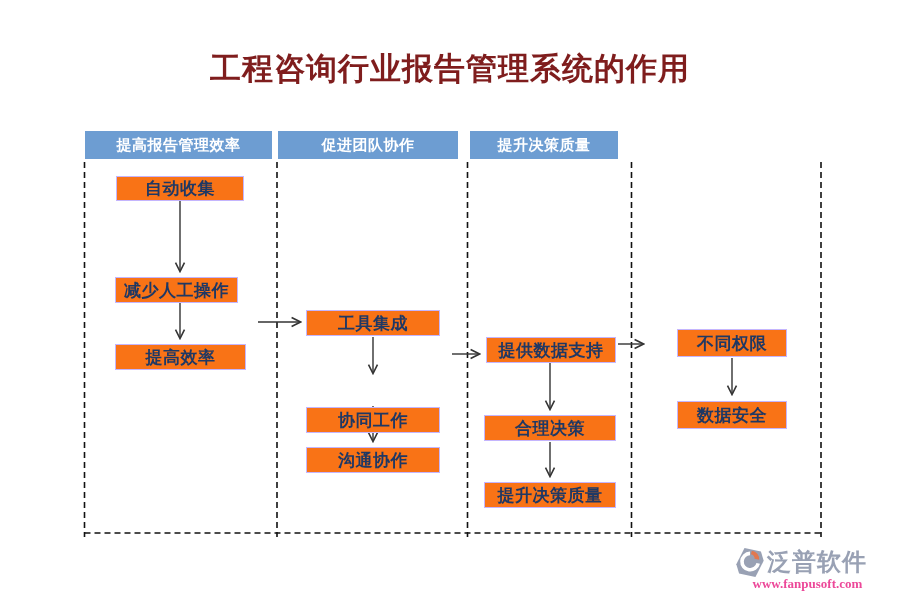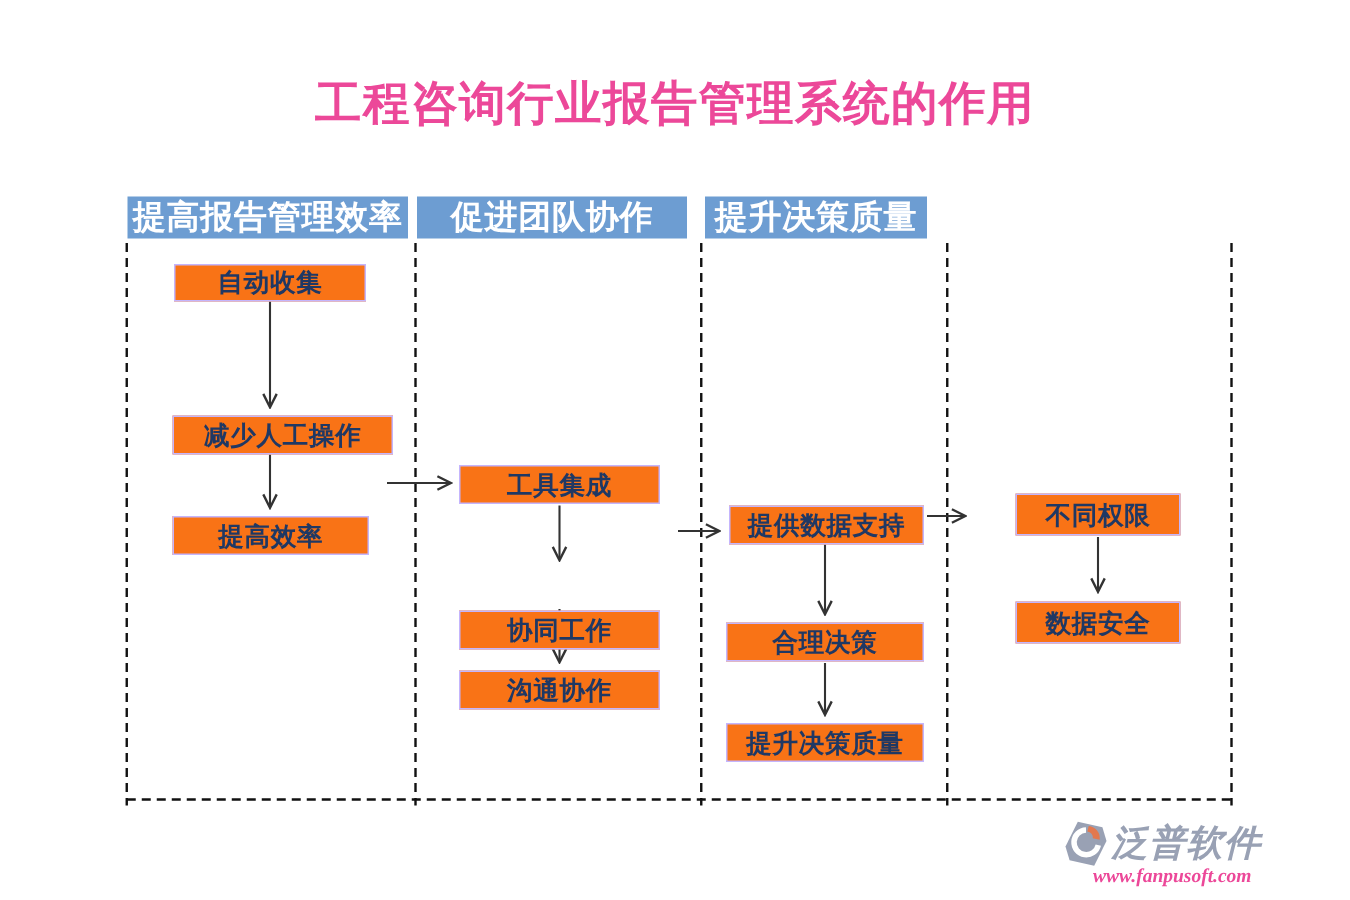--- a/index.html
+++ b/index.html
@@ -2,37 +2,37 @@
 <html><head>
 <meta charset="utf-8">
 <style>
   html,body{margin:0;padding:0;background:#ffffff;}
   .stage{
     position:relative;width:900px;height:600px;background:#ffffff;overflow:hidden;
     font-family:"Liberation Sans","DejaVu Sans",sans-serif;
   }
   .title{
     position:absolute;left:0;top:48px;width:900px;margin:0;
-    text-align:center;font-size:31px;font-weight:bold;color:#ec4899;
+    text-align:center;font-size:31px;font-weight:bold;color:#7f1d1d;
     letter-spacing:1px;
   }
   .hdr{
     position:absolute;top:131px;height:28px;background:#6D9DD2;
-    color:#ffffff;font-size:22px;font-weight:bold;
+    color:#ffffff;font-size:15px;font-weight:bold;
     display:flex;align-items:center;justify-content:center;
     letter-spacing:0.5px;
   }
   .node{
     position:absolute;background:#f97316;border:1px solid #c4b5fd;
     color:#1F3864;font-size:17px;font-weight:bold;
     display:flex;align-items:center;justify-content:center;
     box-sizing:border-box;letter-spacing:0.5px;white-space:nowrap;
   }
   .wires{position:absolute;left:0;top:0;pointer-events:none;}
-  .logo{position:absolute;left:709px;top:546px;width:145px;height:46px;font-style:italic;}
+  .logo{position:absolute;left:735px;top:546px;width:145px;height:46px;}
   .logo-row{display:flex;align-items:center;gap:2px;}
   .logo-name{color:#99A1B4;font-size:24px;font-weight:bold;letter-spacing:1px;}
   .logo-url{margin-top:-2px;text-align:center;color:#ec4899;font-size:13px;font-weight:bold;
     font-family:"Liberation Serif","DejaVu Serif",serif;}
 </style>
 </head>
 <body>
 
 <div class="stage">
 
@@ -66,21 +66,21 @@
       <line x1="550" y1="363" x2="550" y2="409" marker-end="url(#ah)"></line>
       <line x1="550" y1="442" x2="550" y2="476" marker-end="url(#ah)"></line>
       <line x1="732" y1="358" x2="732" y2="394" marker-end="url(#ah)"></line>
       <line x1="258" y1="322" x2="300" y2="322" marker-end="url(#ah)"></line>
       <line x1="452" y1="354" x2="479" y2="354" marker-end="url(#ah)"></line>
       <line x1="618" y1="344" x2="643" y2="344" marker-end="url(#ah)"></line>
     </g>
   </svg>
 
   <div class="node" style="left:116px;top:176px;width:128px;height:25px;">自动收集</div>
-  <div class="node" style="left:115px;top:277px;width:147px;height:26px;">减少人工操作</div>
+  <div class="node" style="left:115px;top:277px;width:123px;height:26px;">减少人工操作</div>
   <div class="node" style="left:115px;top:344px;width:131px;height:26px;">提高效率</div>
 
   <div class="node" style="left:306px;top:310px;width:134px;height:26px;">工具集成</div>
   <div class="node" style="left:306px;top:379px;width:134px;height:26px;margin-top:28px;">协同工作</div>
   <div class="node" style="left:306px;top:447px;width:134px;height:26px;">沟通协作</div>
 
   <div class="node" style="left:486px;top:337px;width:130px;height:26px;">提供数据支持</div>
   <div class="node" style="left:484px;top:415px;width:132px;height:26px;">合理决策</div>
   <div class="node" style="left:484px;top:482px;width:132px;height:26px;">提升决策质量</div>
 

